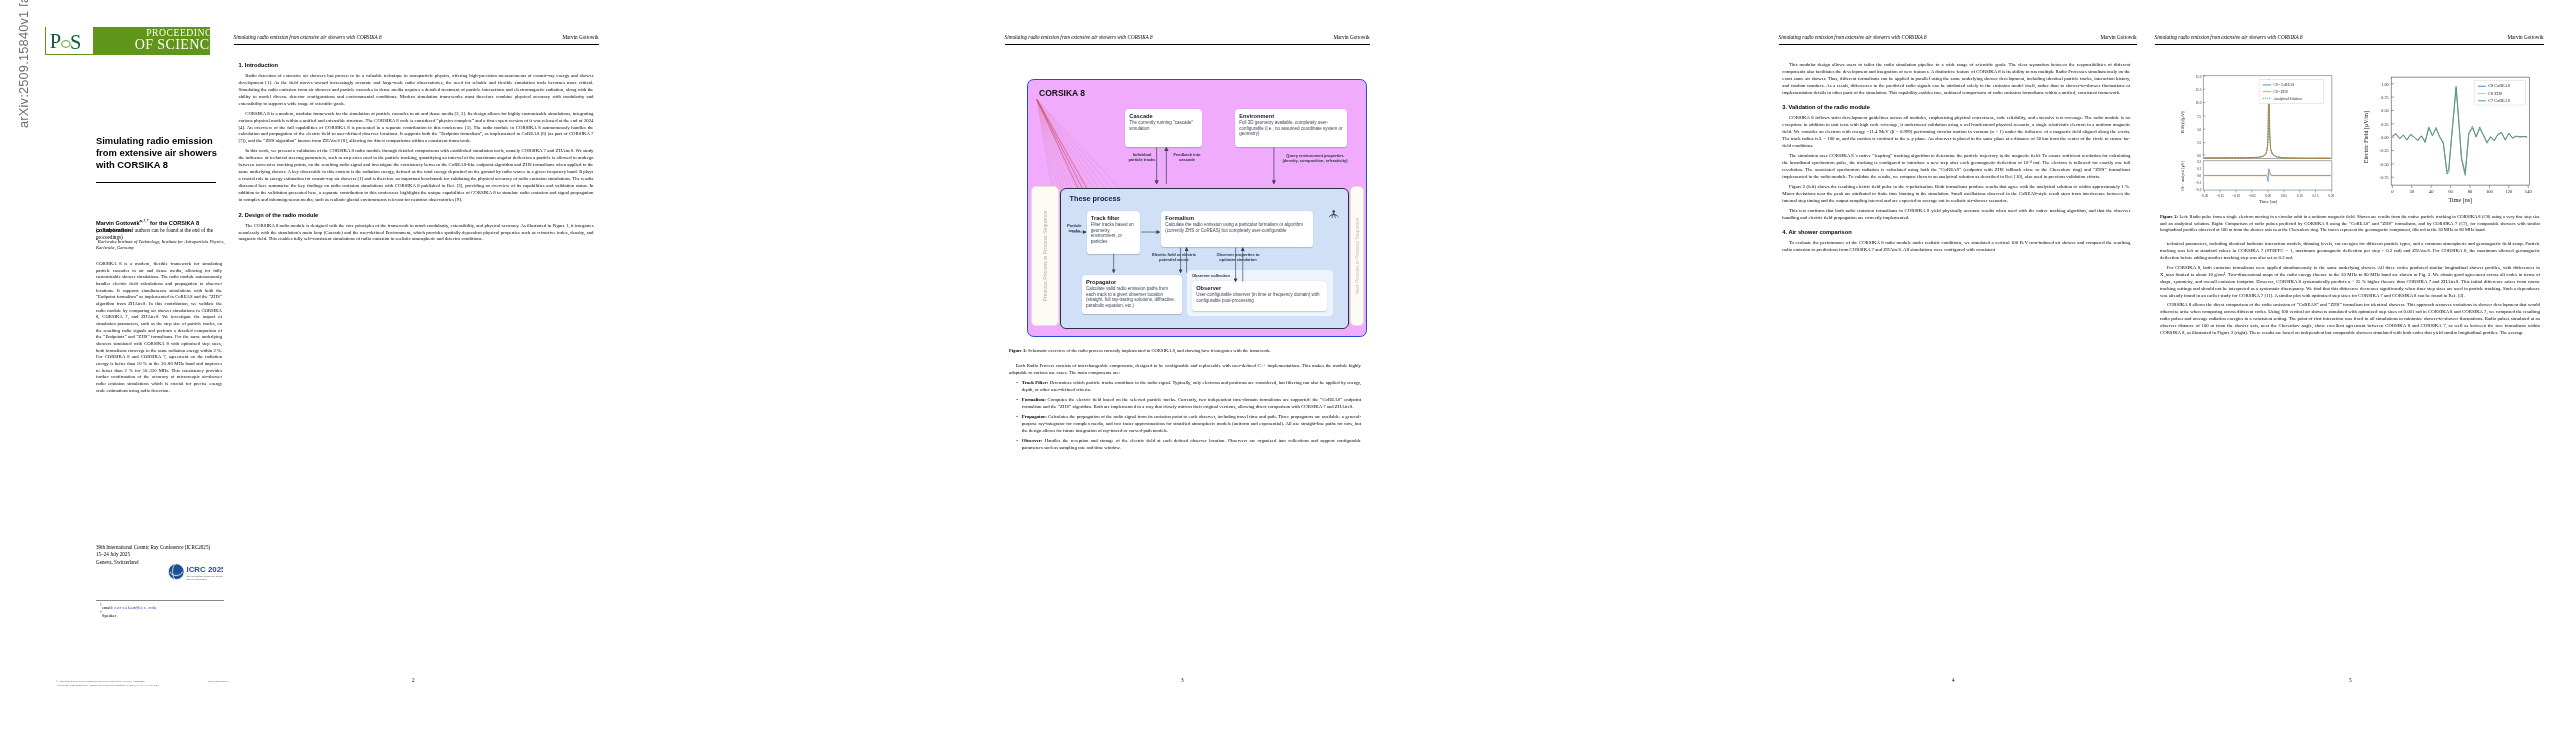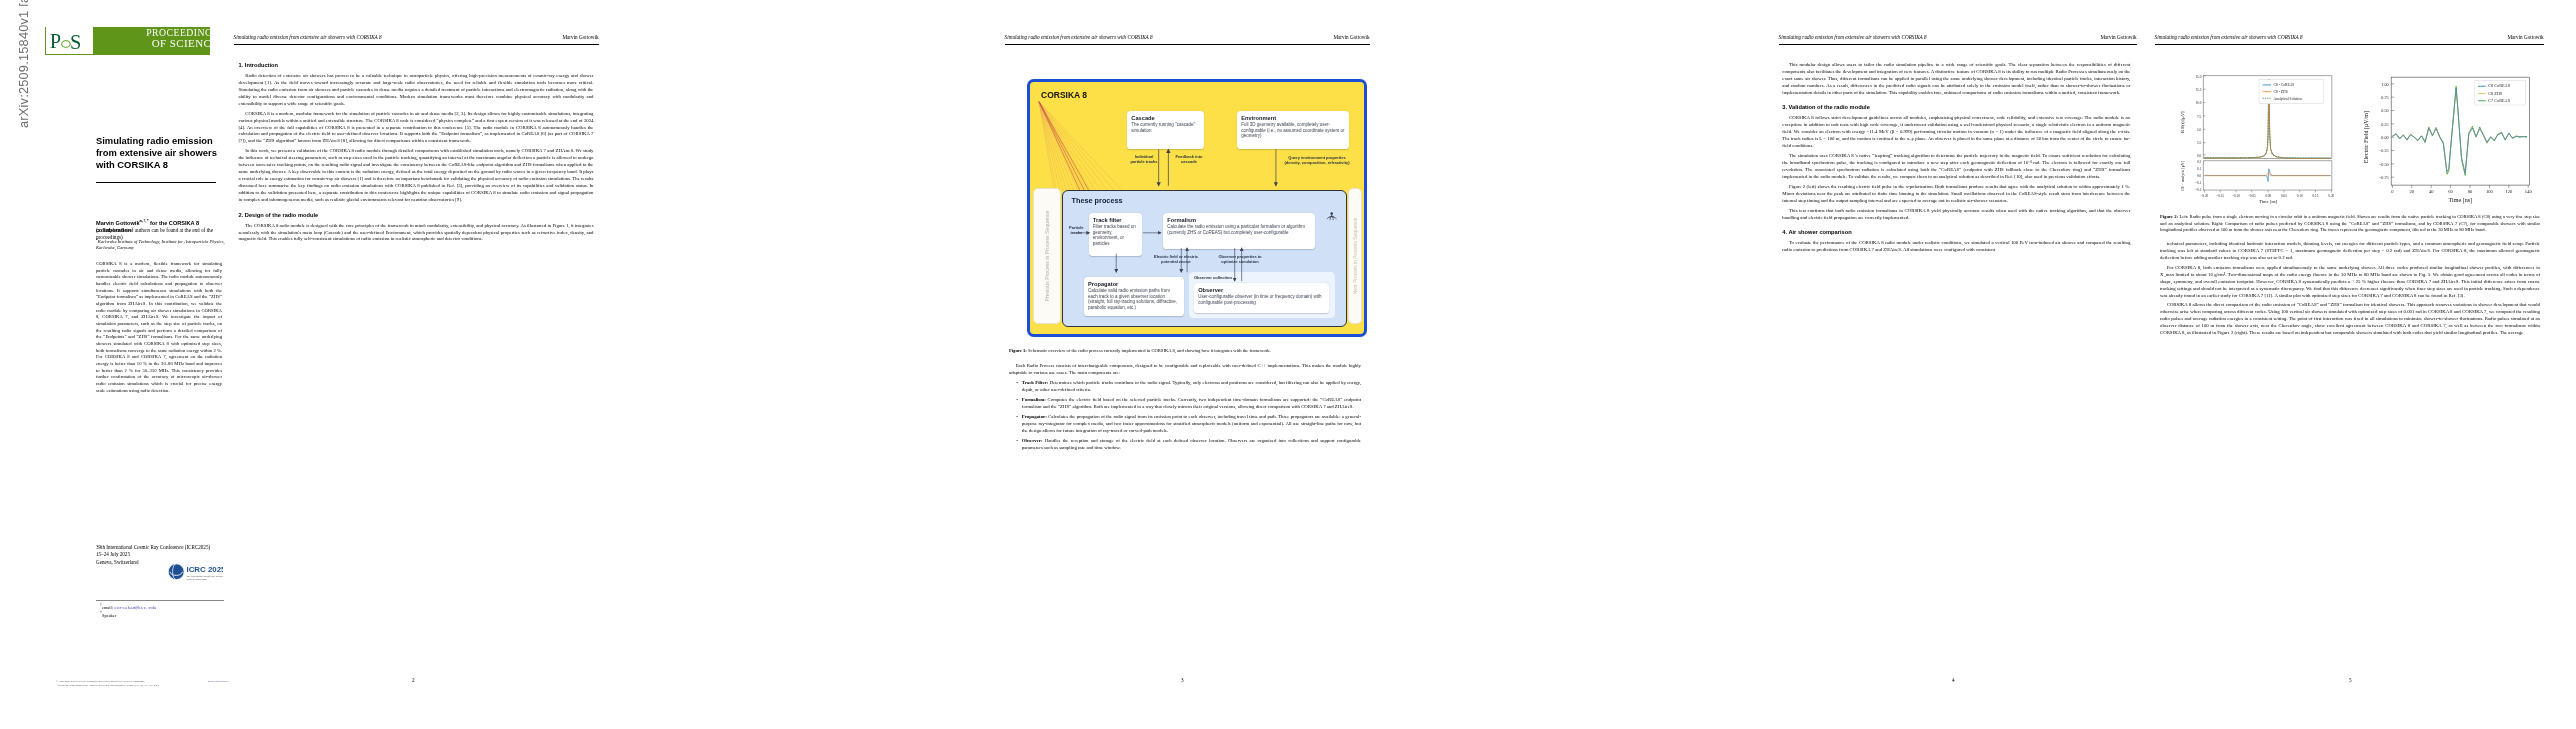--- a/index.html
+++ b/index.html
@@ -20,21 +20,21 @@
   .p4w{left:1775px;width:365px;height:729px;}
 
   
   .pos-band{position:absolute;left:17px;top:27px;width:165px;height:28px;background:#5f9519;}
   .pos-logo{position:absolute;left:18px;top:27px;width:47px;height:27px;background:#fff;
     display:flex;align-items:center;justify-content:center;}
   .pos-logo svg{display:block;}
   .pos-words{position:absolute;right:3.6px;top:28px;text-align:right;color:#ffffff;
     font-family:"Liberation Serif",serif;line-height:1.05;}
   .pos-words .l1{font-size:9.7px;letter-spacing:0.5px;}
-  .pos-words .l2{font-size:11px;letter-spacing:0.4px;}
+  .pos-words .l2{font-size:14px;letter-spacing:0.4px;}
 
   .cover-title{position:absolute;left:68px;top:135px;width:122px;font-family:"Liberation Sans",sans-serif;
     font-weight:bold;font-size:9.4px;line-height:1.28;}
   .cover-rule{position:absolute;left:68px;top:182px;width:120px;border-top:1px solid #000;}
   .cover-author{position:absolute;left:68px;top:218px;width:125px;font-family:"Liberation Sans",sans-serif;
     font-weight:bold;font-size:5.6px;line-height:1.3;}
   .cover-author sup{font-style:italic;font-weight:bold;font-size:4.3px;}
   .cover-sub{position:absolute;left:68px;top:227px;width:128px;font-size:5.2px;line-height:1.38;}
   .cover-aff{position:absolute;left:68px;top:237px;width:129px;font-size:4.6px;font-style:italic;line-height:1.35;}
   .cover-aff sup{font-size:3.6px;}
@@ -61,22 +61,22 @@
   ul.bl{margin:0;padding-left:7.3px;list-style:none;}
   ul.bl li{margin:0 0 3px 0;text-align:justify;position:relative;padding-left:5.5px;}
   ul.bl li:before{content:"\2022";position:absolute;left:0;top:0;}
   ul.bl b{font-weight:bold;}
 
   .cap{font-size:4.6px;line-height:1.42;text-align:justify;}
   .cap b{font-weight:bold;}
 
   
   .fig1{position:absolute;left:1027px;top:79px;width:340px;height:258px;}
-  .c8box{position:absolute;left:0;top:0;right:0;bottom:0;border:3px solid #1d4ed8;border-radius:6.7px;
-    background:#fde047;overflow:hidden;}
+  .c8box{position:absolute;left:0;top:0;right:0;bottom:0;border:1px solid #1d4ed8;border-radius:6.7px;
+    background:#f0abfc;overflow:hidden;}
   .c8title{position:absolute;left:11px;top:8px;font-family:"Liberation Sans",sans-serif;font-weight:bold;
     font-size:8.5px;color:#111;}
   .shower{position:absolute;left:3.6px;top:16px;width:91px;height:115px;}
   .prevcol{position:absolute;left:3px;top:106px;width:25.5px;bottom:9.7px;background:#fdfbf5;
     border:0.6px solid #e6e0cf;border-radius:4.9px;}
   .prevcol span{position:absolute;left:50%;top:50%;transform:translate(-50%,-50%) rotate(-90deg);
     white-space:nowrap;font-family:"Liberation Sans",sans-serif;font-size:5.2px;color:#b3ada0;}
   .nextcol{position:absolute;right:2.4px;top:106px;width:12px;bottom:9.7px;background:#fdfbf5;
     border:0.6px solid #e6e0cf;border-radius:4.9px;}
   .nextcol span{position:absolute;left:50%;top:50%;transform:translate(-50%,-50%) rotate(-90deg);

